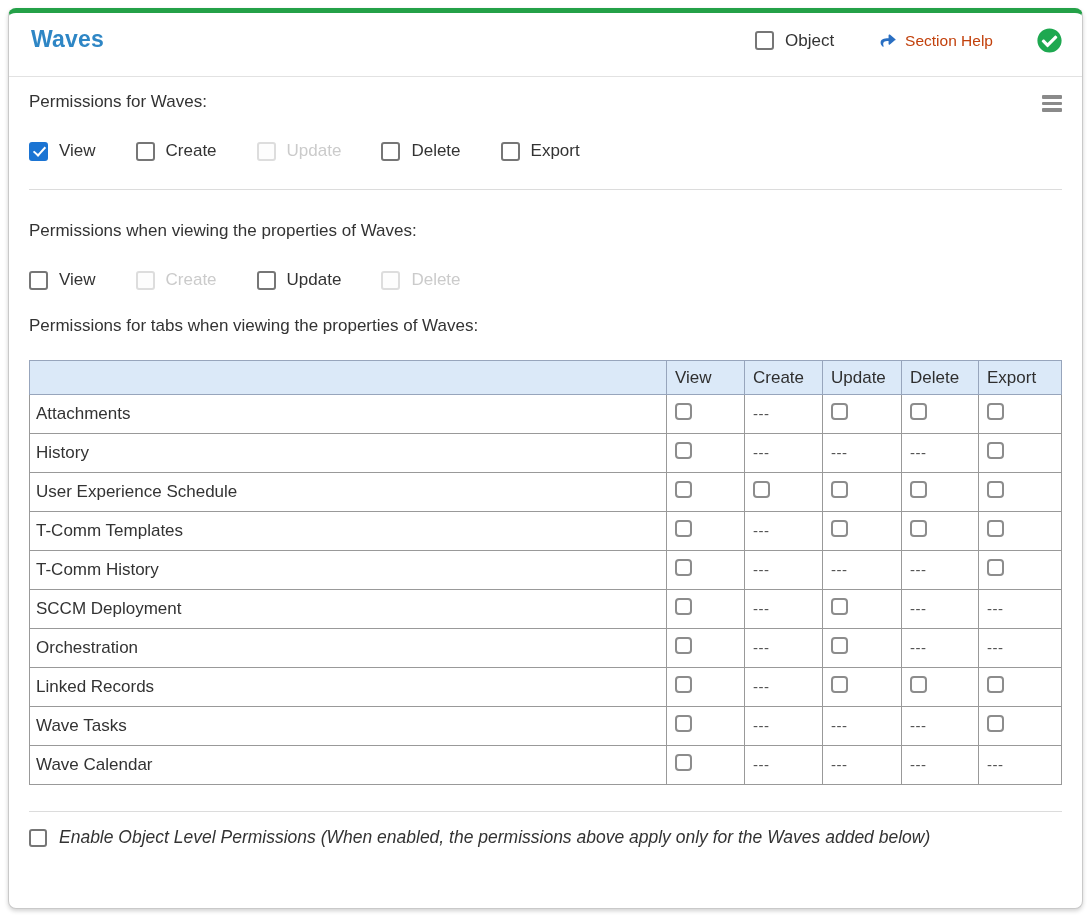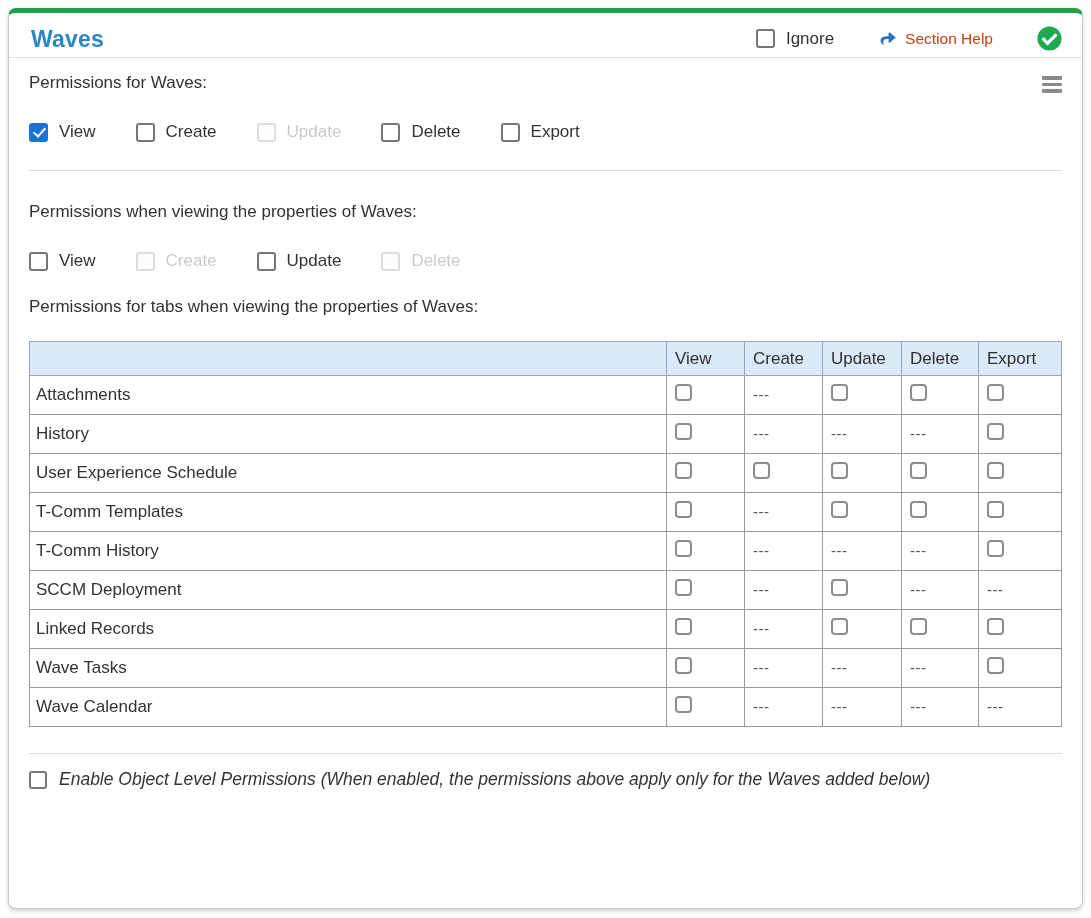--- a/index.html
+++ b/index.html
@@ -17,22 +17,22 @@
     width:1075px; height:901px;
     background:#fff;
     border:1px solid #c9c9c9;
     border-top:5px solid #24a148;
     border-radius:8px;
     box-shadow:0 2px 4px rgba(0,0,0,0.18);
     overflow:hidden;
   }
   
   .card-header {
-    display:flex; align-items:flex-start;
-    padding:13px 20px 4px 22px;
+    display:flex; align-items:flex-end;
+    padding:13px 20px 23px 22px;
     border-bottom:1px solid #e2e2e2;
   }
   .page-title {
     margin:0; font-size:23px; font-weight:700; color:#2e86c5; letter-spacing:0.2px;
   }
   .header-right { margin-left:auto; display:flex; align-items:center; gap:44px; }
   .ignore-wrap { display:flex; align-items:center; gap:11px; font-size:17px; color:#333; cursor:pointer; }
   .section-help { display:flex; align-items:center; gap:8px; font-size:15.5px; color:#c2410c; text-decoration:none; cursor:pointer; }
   .section-help svg { display:block; }
   .badge svg { display:block; }
@@ -98,21 +98,21 @@
 </head>
 <body>
 
 <div class="card">
 
   <div class="card-header">
     <h2 class="page-title">Waves</h2>
     <div class="header-right">
       <label class="ignore-wrap">
         <span class="cb"></span>
-        <span class="cb-label">Ignore</span>
+        <span class="cb-label">Object</span>
       </label>
       <a class="section-help">
         <svg width="19" height="17" viewBox="0 0 512 512">
           <path fill="#2a6fc2" d="M503.7 226.2l-176 151.1c-15.4 13.3-39.7 2.5-39.7-18.2V272c-129.9 1.1-186.6 31.8-148.7 154.1 4.2 13.4-11.4 24.1-22.2 15.5C82.5 414.1 48 368.6 48 322.9c0-113.4 92.7-136.4 240-137.8V96c0-20.7 24.3-31.5 39.7-18.2l176 151.1c11.1 9.5 11.1 27.8 0 37.3z"></path>
         </svg>
         <span>Section Help</span>
       </a>
       <span class="badge">
         <svg width="25" height="25" viewBox="0 0 512 512">
           <path fill="#1ea850" d="M504 256c0 136.967-111.033 248-248 248S8 392.967 8 256 119.033 8 256 8s248 111.033 248 248zM227.314 387.314l184-184c6.248-6.248 6.248-16.379 0-22.627l-22.627-22.627c-6.248-6.249-16.379-6.249-22.628 0L216 308.118l-70.059-70.059c-6.248-6.248-16.379-6.248-22.628 0l-22.627 22.627c-6.248 6.248-6.248 16.379 0 22.627l104 104c6.249 6.249 16.379 6.249 22.628.001z"></path>
@@ -240,20 +240,28 @@
           </tr>
           <tr>
             <td class="name-cell">SCCM Deployment</td>
             <td class="perm-cell"><span class="cb table-cb"></span></td>
             <td class="perm-cell"><span class="dash">---</span></td>
             <td class="perm-cell"><span class="cb table-cb"></span></td>
             <td class="perm-cell"><span class="dash">---</span></td>
             <td class="perm-cell"><span class="dash">---</span></td>
           </tr>
           <tr>
+            <td class="name-cell">Orchestration</td>
+            <td class="perm-cell"><span class="cb table-cb"></span></td>
+            <td class="perm-cell"><span class="dash">---</span></td>
+            <td class="perm-cell"><span class="cb table-cb"></span></td>
+            <td class="perm-cell"><span class="dash">---</span></td>
+            <td class="perm-cell"><span class="dash">---</span></td>
+          </tr>
+          <tr>
             <td class="name-cell">Linked Records</td>
             <td class="perm-cell"><span class="cb table-cb"></span></td>
             <td class="perm-cell"><span class="dash">---</span></td>
             <td class="perm-cell"><span class="cb table-cb"></span></td>
             <td class="perm-cell"><span class="cb table-cb"></span></td>
             <td class="perm-cell"><span class="cb table-cb"></span></td>
           </tr>
           <tr>
             <td class="name-cell">Wave Tasks</td>
             <td class="perm-cell"><span class="cb table-cb"></span></td>

